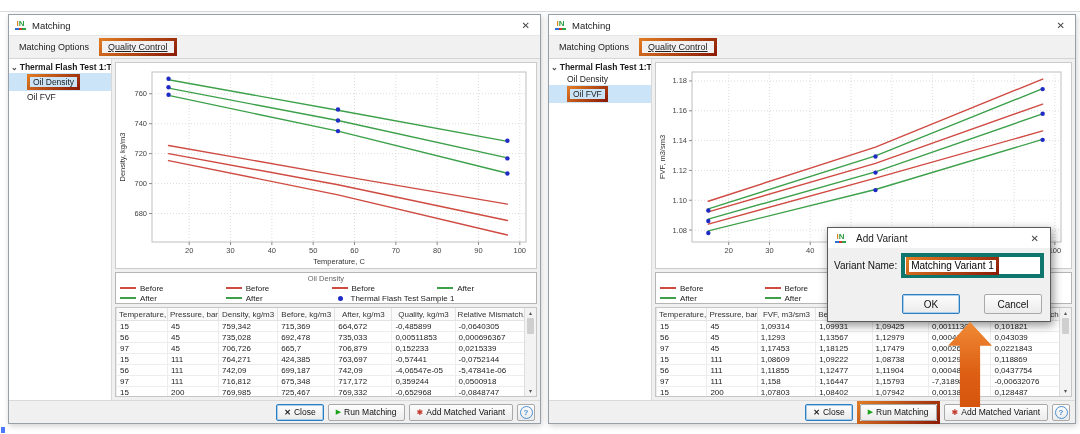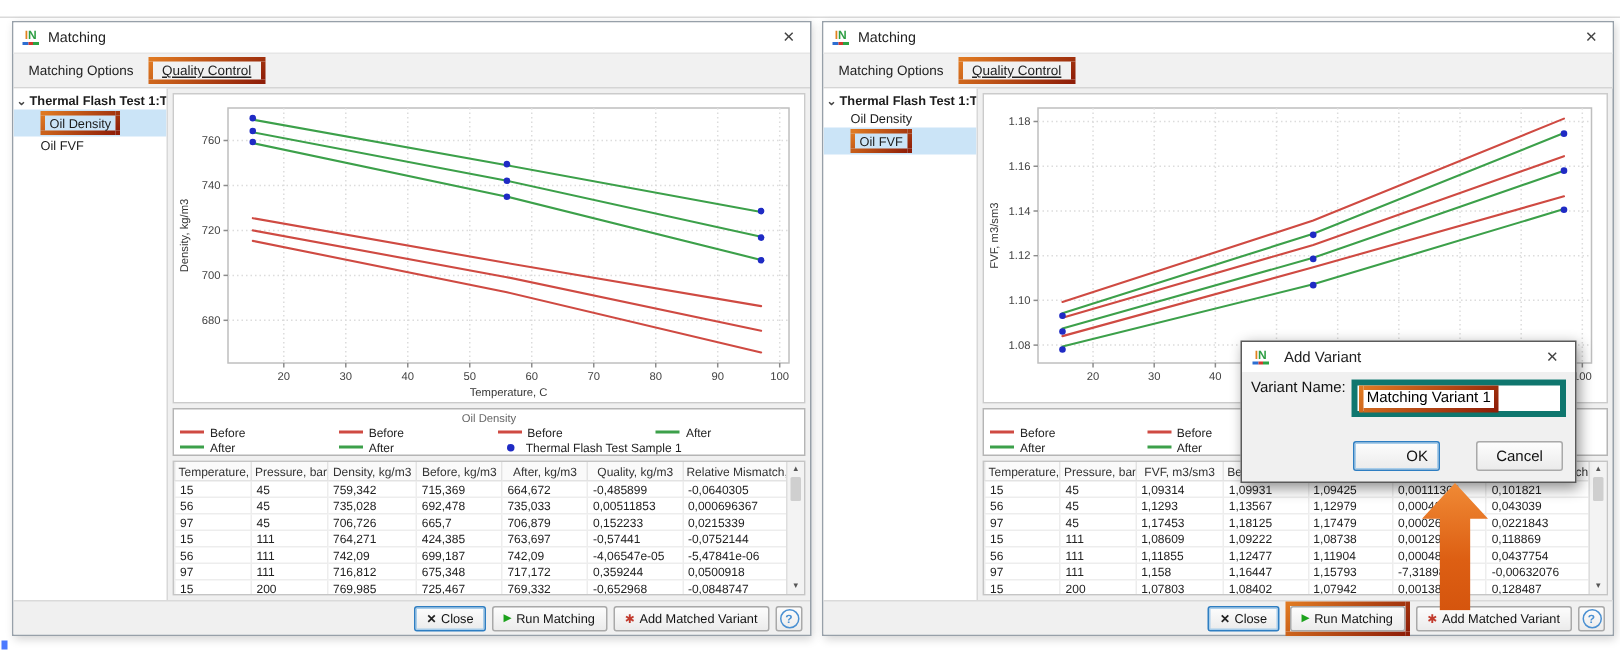--- a/index.html
+++ b/index.html
@@ -58,39 +58,39 @@
            display:flex;flex-direction:column;align-items:center;}
   .vs-btn{font-size:6px;color:#555;height:10px;line-height:10px;}
   .vs-thumb{width:7px;height:16px;background:#cfcfcf;border-radius:1px;}
   .vs-spacer{flex:1;}
 
   .btnbar{height:22px;background:#f0f0f0;border-top:1px solid #dadada;display:flex;align-items:center;
           justify-content:flex-end;gap:4px;padding:0 5px;flex:none;}
   .btn{display:inline-flex;align-items:center;gap:3px;height:17px;padding:0 7px;font-size:8.5px;
        font-family:inherit;color:#111;background:linear-gradient(#fdfdfd,#ebebeb);
        border:1px solid #a9a9a9;border-radius:2px;white-space:nowrap;}
-  .btn.focus{border-color:#2e7ec2;box-shadow:inset 0 0 0 1px #a8cdea;justify-content:flex-end;}
+  .btn.focus{border-color:#2e7ec2;box-shadow:inset 0 0 0 1px #a8cdea;}
   .ic-x{font-size:8px;font-weight:bold;color:#222;}
   .ic-play{font-size:7px;color:#1ca21c;}
   .ic-add{font-size:8px;color:#c23b2e;}
   .btn-help{width:18px;justify-content:center;padding:0;}
   .ic-help{width:11px;height:11px;border-radius:50%;border:1px solid #4a90d2;color:#4a90d2;
            font-size:8px;line-height:11px;text-align:center;font-weight:bold;}
 
   .ann{border:3px solid #a93512;border-image:linear-gradient(140deg,#e07a22,#8e1d08) 1;}
   .tab.ann{padding:1px 6px;text-decoration:underline;}
   .ann-label{display:inline-block;padding:0 3px;}
   .ann-btnwrap{display:inline-flex;padding:0;}
 
   .dialog{position:absolute;left:278px;top:212px;width:224px;height:95px;background:#f0f0f0;
           border:1px solid #5a5a5a;box-shadow:2px 3px 9px rgba(0,0,0,.45);z-index:60;
           display:flex;flex-direction:column;box-sizing:border-box;}
   .dlg-title{height:20px;background:#fff;display:flex;align-items:center;padding:0 5px;gap:4px;flex:none;}
   .dlg-title .wtitle{font-size:10px;font-weight:bold;font-weight:normal;}
-  .dlg-body{display:flex;align-items:flex-start;padding:5px 6px 0 6px;gap:4px;}
+  .dlg-body{display:flex;align-items:center;padding:5px 6px 0 6px;gap:4px;}
   .dlg-label{font-size:10px;color:#111;flex:none;}
   .dlg-input{flex:1;height:17px;background:#fff;border:4px solid #0f766e;display:flex;align-items:center;padding:0 1px;min-width:0;}
   .dlg-input .ann{font-size:10px;padding:0 2px;line-height:12px;white-space:nowrap;}
   .dlg-btns{margin-top:auto;display:flex;justify-content:flex-end;gap:24px;padding:0 8px 7px 0;}
   .dlg-btn{width:58px;height:20px;font-size:10px;justify-content:center;}
 
   .arrow{position:absolute;left:399px;top:307px;width:44px;height:85px;z-index:70;
          background:linear-gradient(180deg,#f08a35 0%,#dd5f13 60%,#d5550e 100%);
          clip-path:polygon(50% 0,100% 28%,73% 28%,73% 100%,27% 100%,27% 28%,0 28%);}
 </style>

